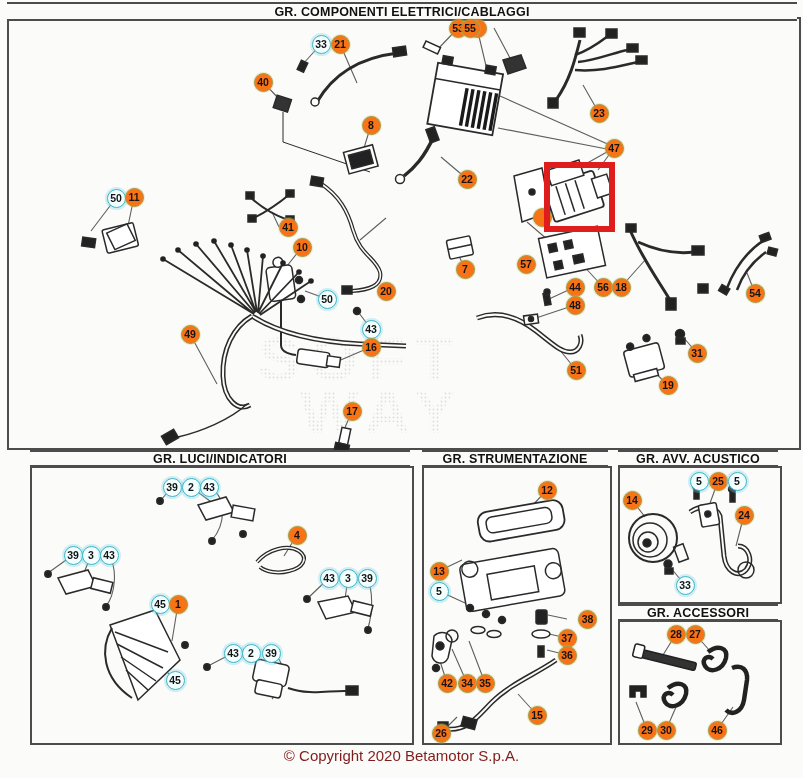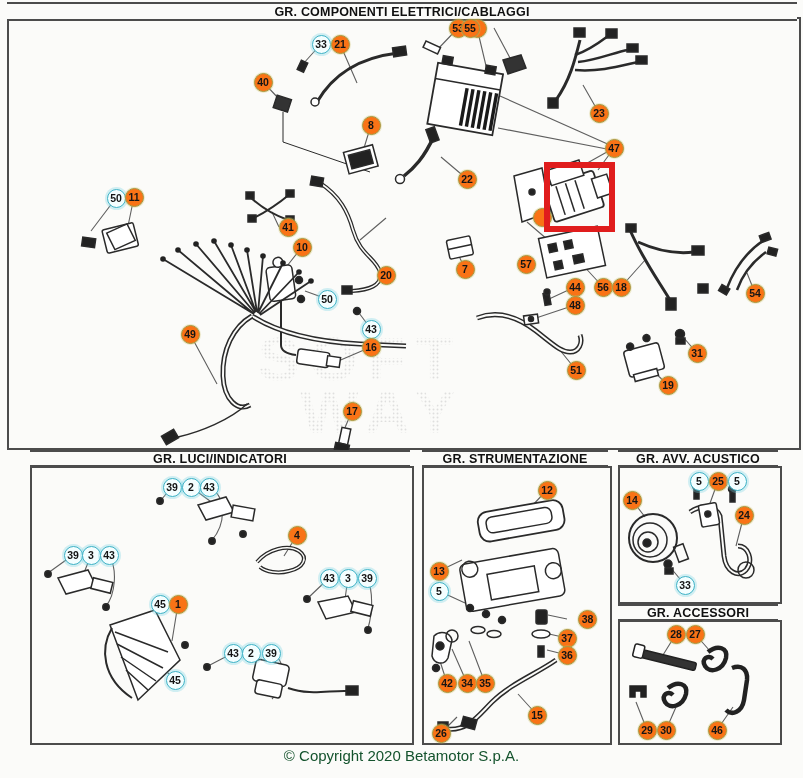--- a/index.html
+++ b/index.html
@@ -10,21 +10,21 @@
           font-weight:bold;font-size:12.5px;color:#101010;letter-spacing:.2px;
           border-top:2px solid #4c4c4c;border-bottom:2px solid #4c4c4c;background:#fbfbf9;}
   .pbox{position:absolute;z-index:1;border:2px solid #4c4c4c;background:transparent;}
   .callout{position:absolute;z-index:5;width:19px;height:19px;margin-left:-9.5px;margin-top:-9.5px;
            border-radius:50%;display:flex;align-items:center;justify-content:center;
            font-size:10.5px;font-weight:bold;color:#151515;line-height:1;box-sizing:border-box;}
   .callout.yellow{border:1.7px solid #a59a44;background:#f97316;box-shadow:0 0 0 1px rgba(205,190,95,.30);}
   .callout.cyan{border:1.7px solid #3fb2c6;background:#f3feff;box-shadow:0 0 0 2px rgba(120,212,228,.33);}
   .red-box{position:absolute;z-index:8;border:6px solid #e01d1d;box-sizing:border-box;}
   .footer{position:absolute;left:0;width:803px;top:747px;z-index:3;text-align:center;
-          font-size:15px;color:#14532d;}
+          font-size:15px;color:#7f1d1d;}
 </style>
 </head>
 <body>
 
 <div class="page">
 
   <svg class="sketch" width="803" height="778" viewBox="0 0 803 778">
     <defs>
       <pattern id="dots" width="4" height="4" patternUnits="userSpaceOnUse">
         <circle cx="1.5" cy="1.5" r="1" fill="#c9c9c9"></circle>
@@ -394,21 +394,21 @@
       <div class="callout yellow" style="left: 470px; top: 28px; text-align: center;">55</div>
       <div class="callout yellow" style="left: 263px; top: 82px;">40</div>
       <div class="callout yellow" style="left: 599px; top: 113px;">23</div>
       <div class="callout yellow" style="left: 371px; top: 125px;">8</div>
       <div class="callout yellow" style="left: 614px; top: 148px;">47</div>
       <div class="callout yellow" style="left: 467px; top: 179px;">22</div>
       <div class="callout cyan" style="left: 116px; top: 198px;">50</div>
       <div class="callout yellow" style="left: 134px; top: 197px;">11</div>
       <div class="callout yellow" style="left: 526px; top: 218px; margin-top: 37px;">57</div>
       <div class="callout yellow" style="left: 542px; top: 217px;"></div>
-      <div class="callout yellow" style="left: 386px; top: 218px; margin-top: 48px;">20</div>
+      <div class="callout yellow" style="left: 386px; top: 234px; margin-top: 48px;">20</div>
       <div class="callout yellow" style="left: 288px; top: 227px;">41</div>
       <div class="callout yellow" style="left: 302px; top: 247px;">10</div>
       <div class="callout yellow" style="left: 465px; top: 269px;">7</div>
       <div class="callout yellow" style="left: 575px; top: 287px;">44</div>
       <div class="callout yellow" style="left: 603px; top: 287px;">56</div>
       <div class="callout yellow" style="left: 621px; top: 287px;">18</div>
       <div class="callout yellow" style="left: 755px; top: 293px;">54</div>
       <div class="callout yellow" style="left: 575px; top: 305px;">48</div>
       <div class="callout cyan" style="left: 327px; top: 299px;">50</div>
       <div class="callout cyan" style="left: 371px; top: 329px;">43</div>

